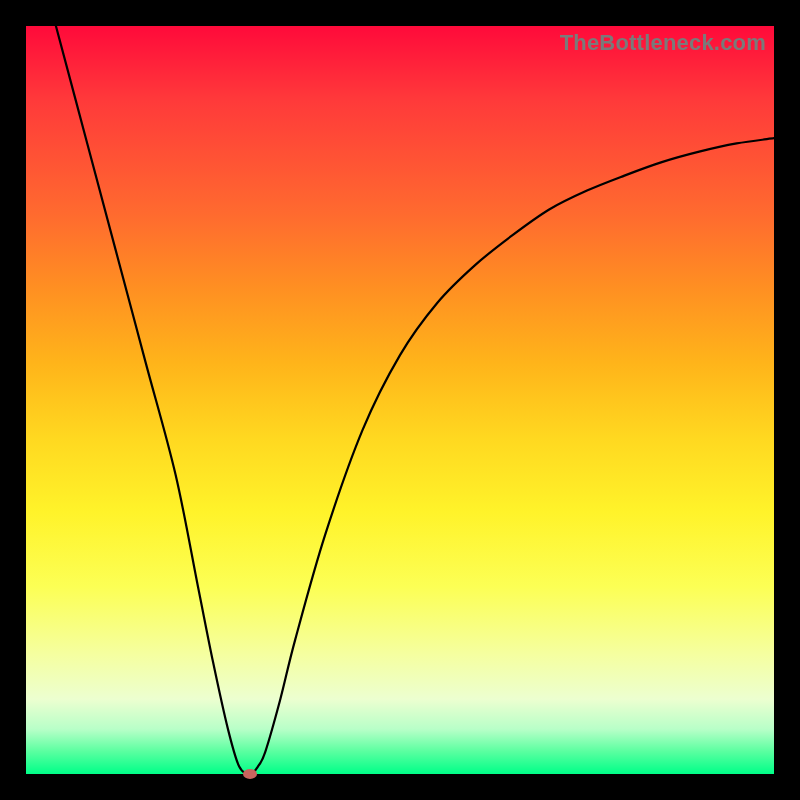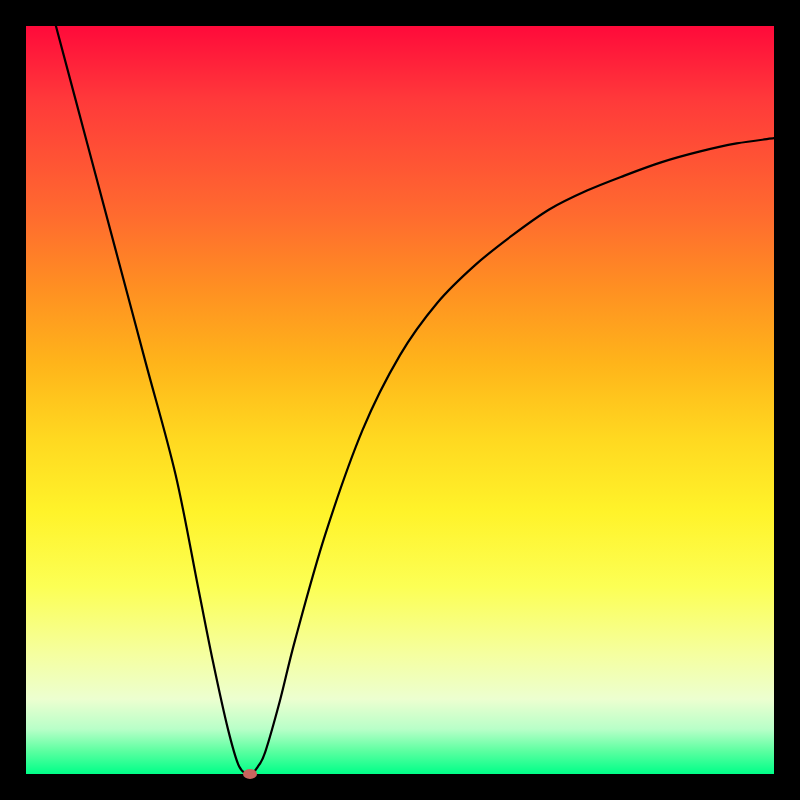--- a/index.html
+++ b/index.html
@@ -55,18 +55,19 @@
     background: #c9645e;
     border-radius: 50%;
     transform: translate(-50%, -50%);
   }
 </style>
 </head>
 <body>
 
 <div class="frame">
   <div class="plot-area">
+    <div class="watermark">TheBottleneck.com</div>
     <svg class="curve" viewBox="0 0 748 748" preserveAspectRatio="none">
       <path fill="none" stroke="#000" stroke-width="2.2" stroke-linejoin="round" stroke-linecap="round" d="M 29.92 0 C 34.906666666666666 18.700000000000006, 49.866666666666674 74.80000000000004, 59.84 112.20000000000005 C 69.81333333333333 149.60000000000005, 79.78666666666666 187, 89.75999999999999 224.39999999999998 C 99.73333333333332 261.79999999999995, 109.70666666666668 299.19999999999993, 119.68 336.59999999999997 C 129.65333333333334 374, 140.87333333333333 411.4, 149.6 448.8 C 158.32666666666665 486.20000000000005, 165.80666666666667 529.8333333333334, 172.04000000000002 561 C 178.27333333333337 592.1666666666666, 182.01333333333332 612.1133333333332, 187 635.8 C 191.98666666666668 659.4866666666667, 197.5966666666667 685.6666666666666, 201.96 703.12 C 206.32333333333332 720.5733333333334, 209.43999999999997 733.04, 213.17999999999998 740.52 C 216.92 748, 221.28333333333333 748, 224.4 748 C 227.51666666666668 748, 229.38666666666666 744.26, 231.88 740.52 C 234.37333333333333 736.78, 235.62 736.78, 239.36 725.56 C 243.10000000000002 714.3399999999999, 249.33333333333337 691.9000000000001, 254.32000000000002 673.2 C 259.3066666666667 654.5, 261.79999999999995 640.7866666666666, 269.28 613.36 C 276.76 585.9333333333334, 287.97999999999996 543.5466666666666, 299.2 508.64 C 310.42 473.7333333333333, 324.1333333333333 433.84, 336.6 403.91999999999996 C 349.0666666666667 373.99999999999994, 361.5333333333333 350.3133333333333, 374 329.11999999999995 C 386.4666666666667 307.9266666666666, 398.9333333333334 291.71999999999997, 411.40000000000003 276.76 C 423.8666666666667 261.8, 436.33333333333337 250.57999999999996, 448.8 239.35999999999996 C 461.26666666666665 228.13999999999996, 473.73333333333335 218.79000000000005, 486.2 209.44000000000005 C 498.66666666666663 200.09000000000006, 511.1333333333333 190.74, 523.6 183.26 C 536.0666666666667 175.77999999999997, 548.5333333333333 170.16999999999993, 561 164.55999999999995 C 573.4666666666667 158.94999999999996, 585.9333333333333 154.33733333333333, 598.4 149.60000000000002 C 610.8666666666667 144.8626666666667, 623.3333333333333 140.12533333333343, 635.8 136.13600000000008 C 648.2666666666667 132.14666666666673, 660.7333333333333 128.78066666666666, 673.2 125.66399999999999 C 685.6666666666667 122.54733333333331, 698.1333333333333 119.68000000000002, 710.6 117.43600000000004 C 723.0666666666667 115.19200000000005, 741.7666666666667 113.0726666666667, 748 112.20000000000005"></path>
     </svg>
     <div class="dot" style="left: 224.4px; top: 748px; background: rgb(201, 100, 94);"></div>
   </div>
 </div>
 
 </body></html>

